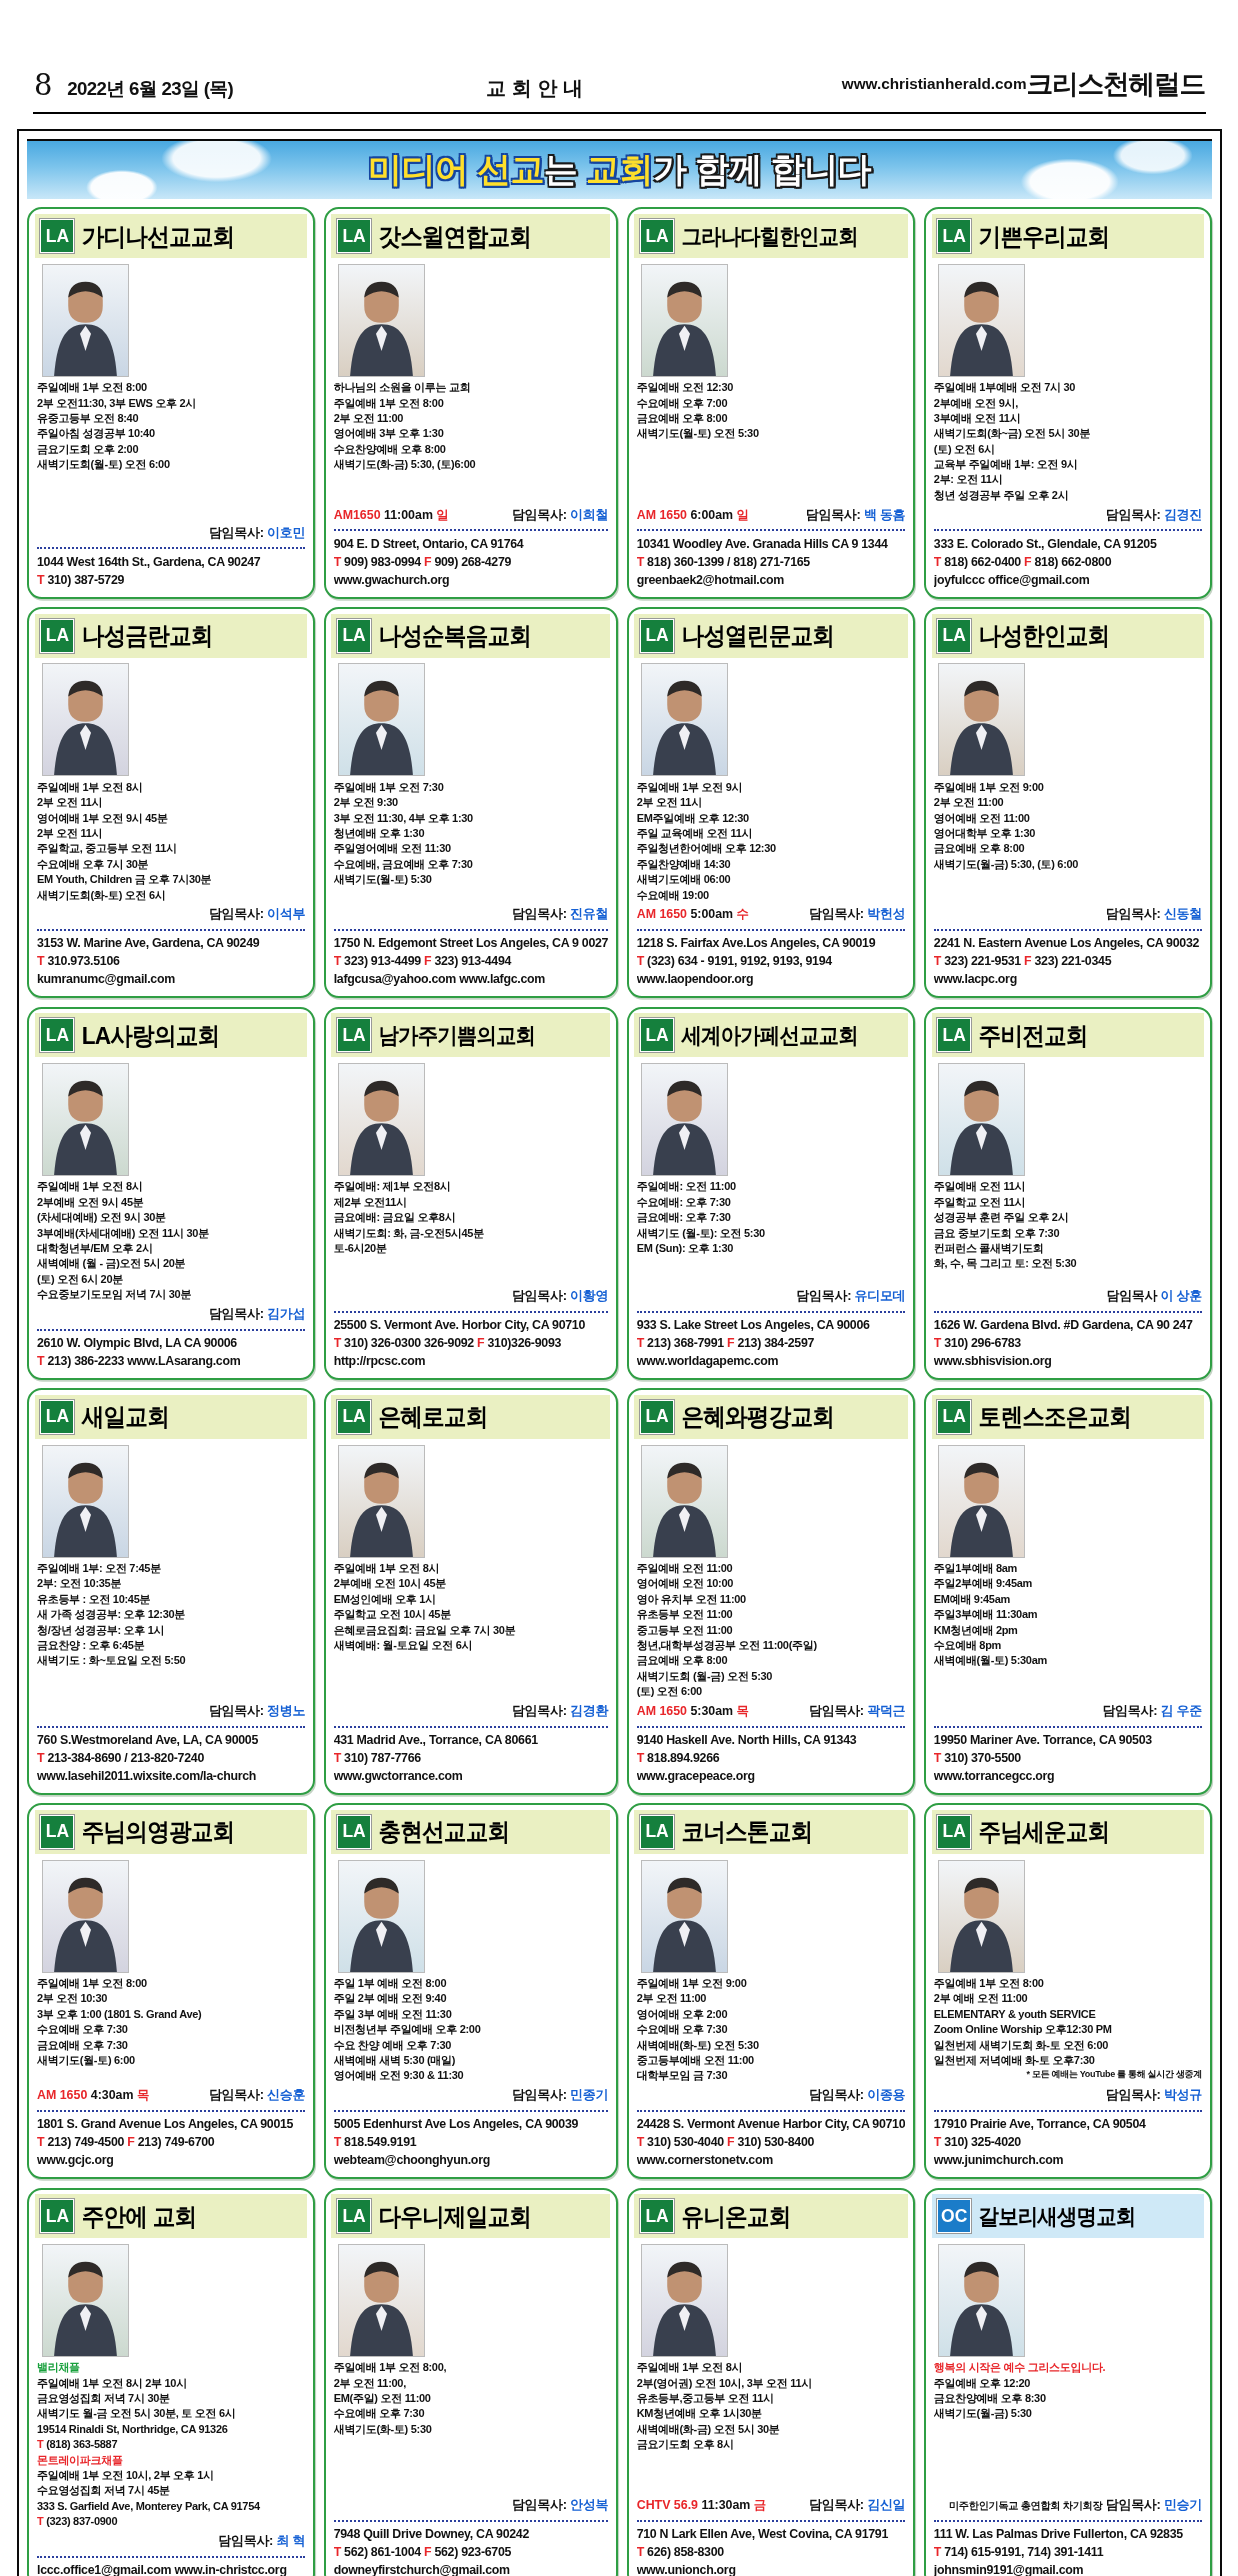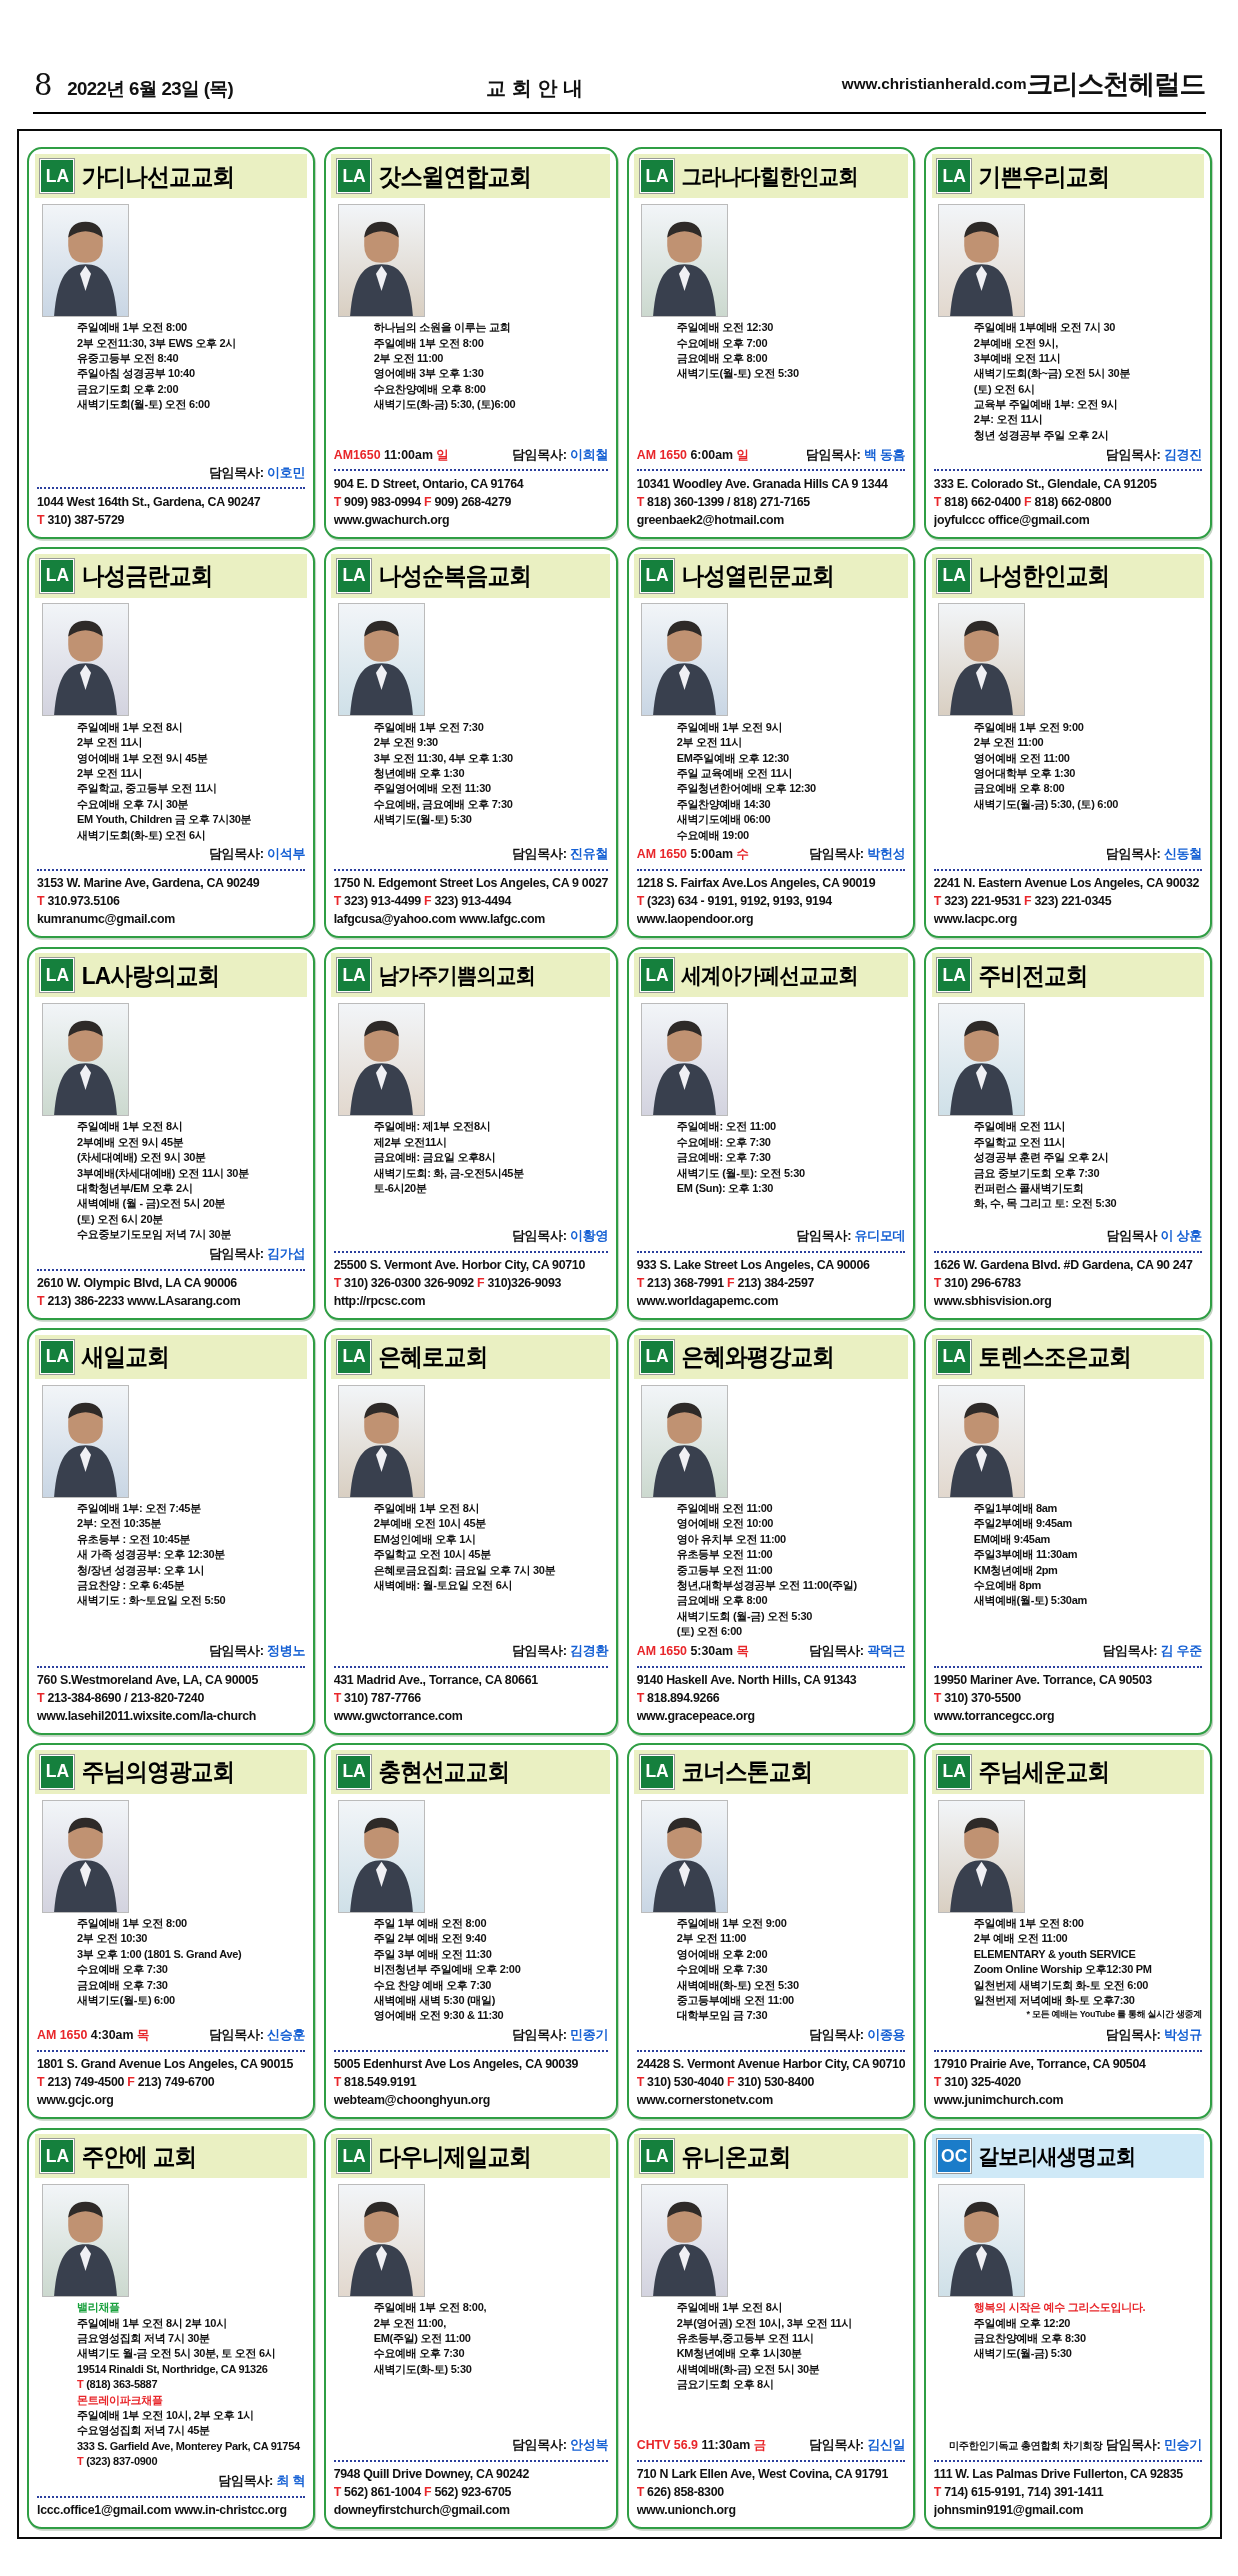--- a/index.html
+++ b/index.html
@@ -33,21 +33,21 @@
   .card-head{display:flex;align-items:center;gap:7.4px;padding:5.1px 5.7px;margin:-1.1px -2.3px 4.5px -2.3px;}
   .card-head.la{background:#eaf0c2;}
   .card-head.oc{background:#cfe9f7;}
   .badge{flex:0 0 auto;width:32px;height:32px;display:flex;align-items:center;justify-content:center;color:#fff;font-weight:900;border:1.7px solid #fff;outline:0.6px solid #999;}
   .badge.la{background:#15803d;font-size:17.5px;}
   .badge.oc{background:#1b7cc9;font-size:17.5px;}
   .church-name{font-weight:900;color:#000;white-space:nowrap;letter-spacing:-0.8px;transform:scaleY(1.08);transform-origin:left center;}
   .card-body{flex:1;display:flex;flex-direction:column;}
   .photo{float:right;width:85px;height:111px;margin:1.1px 0 3.4px 4.5px;border:0.6px solid #bbb;display:flex;align-items:flex-end;justify-content:center;overflow:hidden;}
   .photo svg{width:100%;height:92%;}
-  .sched{overflow:hidden;margin-left:40px;}
+  .sched{overflow:hidden;}
   .sl{font-size:11px;font-weight:bold;line-height:1.40;letter-spacing:-0.3px;}
   .sl.green{color:#18a03c;}
   .sl.red{color:#e8262a;}
   .sl.sm{font-size:9px;text-align:right;}
   .head-row{display:flex;justify-content:space-between;align-items:flex-end;gap:4.5px;margin-top:auto;padding-top:2.3px;clear:none;}
   .media-line{font-size:12.4px;font-weight:900;white-space:nowrap;}
   .m-red{color:#e8262a;}
   .m-time{color:#111;font-weight:bold;}
   .pastor{margin-left:auto;font-size:13px;font-weight:900;white-space:nowrap;letter-spacing:-0.3px;}
   .pastor .pre{font-size:10.2px;font-weight:bold;margin-right:3.4px;}
@@ -68,20 +68,23 @@
   <div class="np-center">교회안내</div>
   <div class="np-right">
     <span class="np-url">www.christianherald.com</span>
     <span class="np-masthead">크리스천헤럴드</span>
   </div>
 </div>
 <div class="np-rule"></div>
 
 <div class="frame">
 
+  <div class="banner">
+    <div class="banner-text" id="banner-text"><span class="seg-yellow">미디어 선교</span><span class="seg-white">는 </span><span class="seg-yellow">교회</span><span class="seg-white">가 함께 합니다</span></div>
+  </div>
 
   <div class="grid" id="grid">
       <div class="card">
         <div class="card-head la">
           <span class="badge la">LA</span>
           <span class="church-name" style="font-size:22.6px">가디나선교교회</span>
         </div>
         <div class="card-body">
           <div class="photo" style="background:linear-gradient(180deg,#f2f5f8 0%,#c9d6e4 100%)">
             <svg viewBox="0 0 100 130" preserveAspectRatio="xMidYMax meet">

